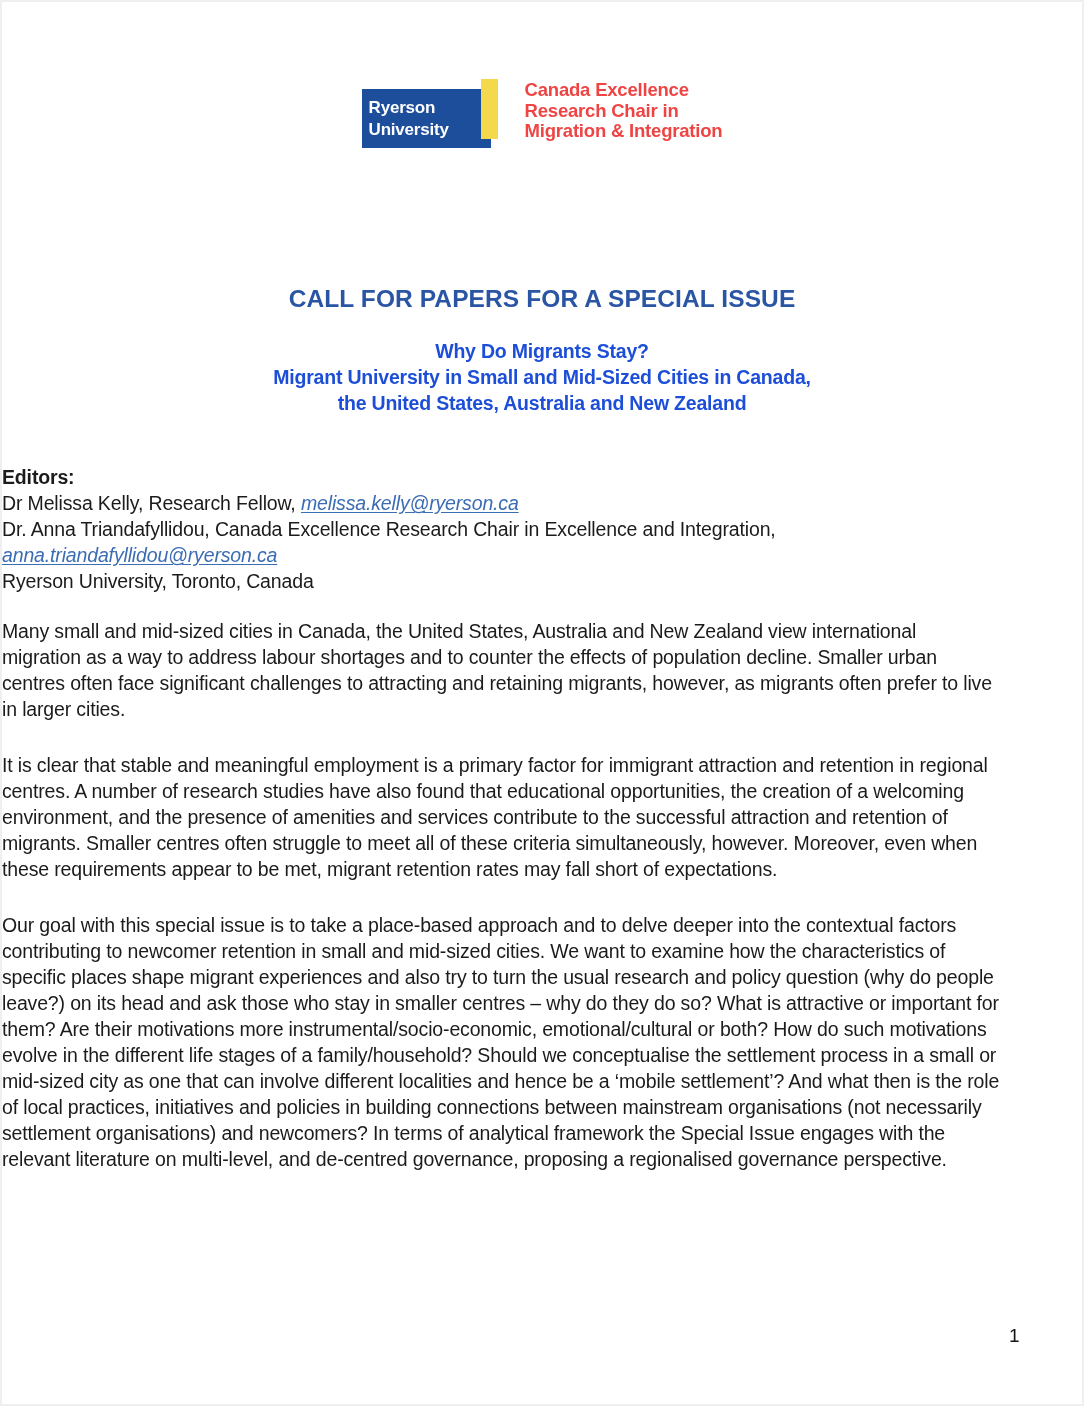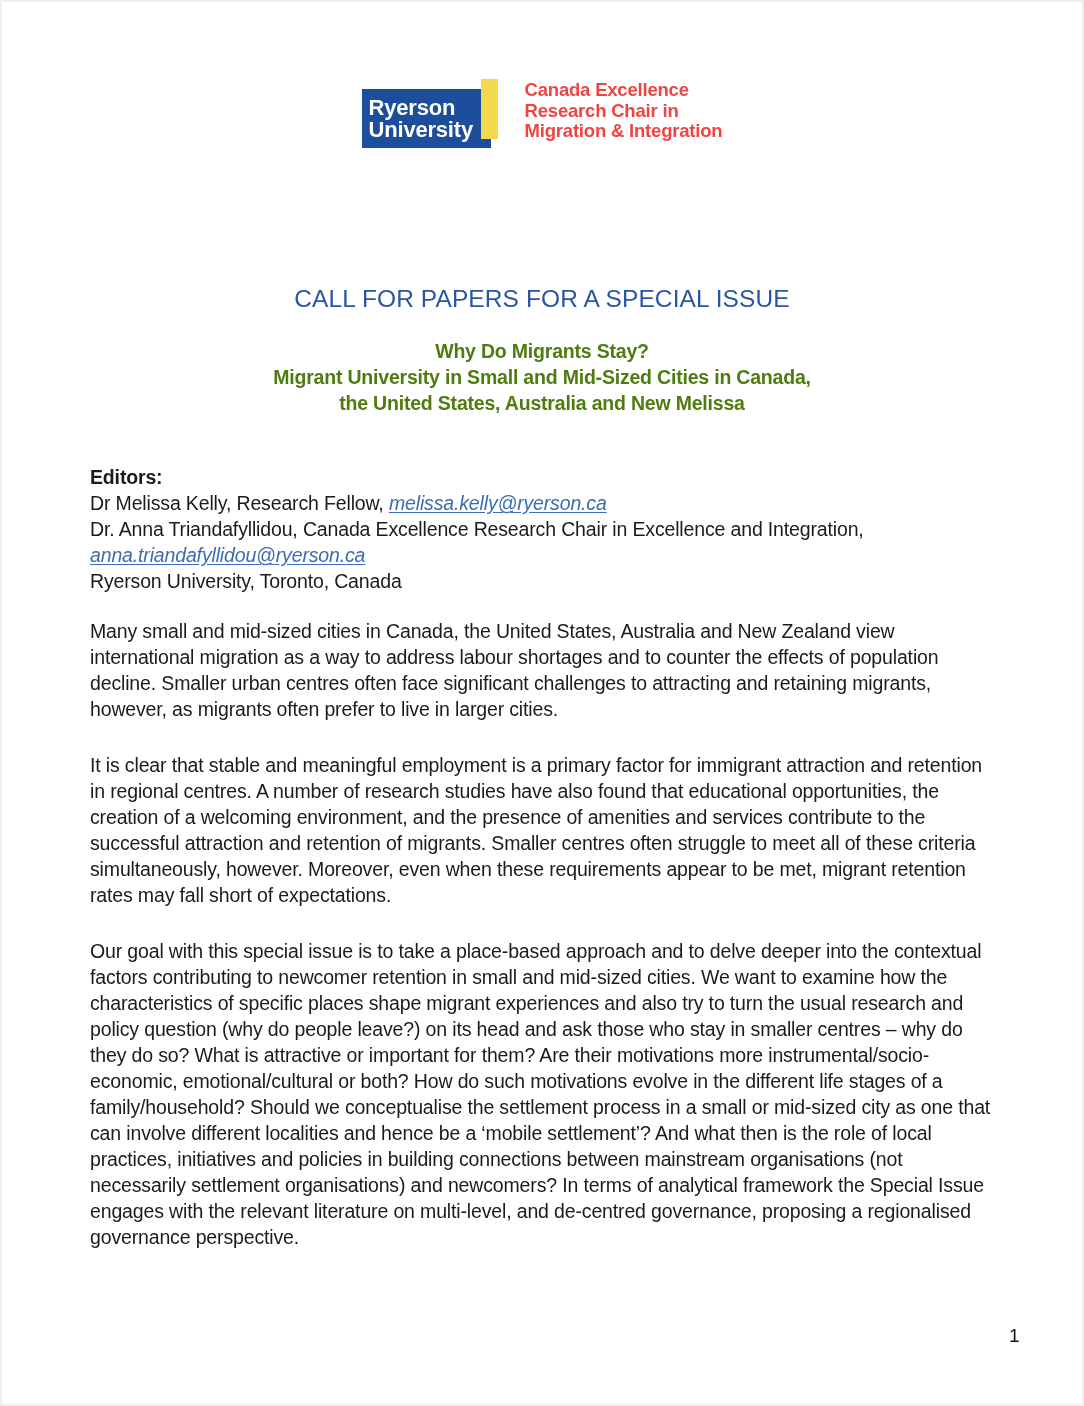--- a/index.html
+++ b/index.html
@@ -37,21 +37,21 @@
     height: 70px;
     flex: 0 0 auto;
   }
   .logo-blue-box {
     position: absolute;
     left: 0; top: 10px;
     width: 129px; height: 59px;
     background: var(--logo-blue);
     color: #fff;
     font-weight: bold;
-    font-size: 22px;
+    font-size: 17px;
     line-height: 21.5px;
     letter-spacing: -0.2px;
     display: flex;
     flex-direction: column;
     justify-content: center;
     padding-left: 7px;
     z-index: 1;
   }
   .logo-yellow-bar {
     position: absolute;
@@ -68,37 +68,36 @@
     color: #ef4444;
     padding-top: 1px;
     letter-spacing: -0.2px;
   }
 
   
   .doc-title {
     margin-top: 136px;
     text-align: center;
     font-size: 24.5px;
-    font-weight: normal;
+    font-weight: bold;
     color: var(--title-blue);
     letter-spacing: 0.1px;
   }
   .doc-subtitle {
     margin-top: 25px;
     text-align: center;
     font-size: 19.5px;
     font-weight: bold;
     line-height: 26px;
-    color: #4d7c0f;
+    color: #1d4ed8;
     letter-spacing: -0.2px;
   }
 
   
   .content {
-    padding-left: 88px;
     padding-right: 82px;
     font-size: 19.5px;
     line-height: 26px;
     letter-spacing: -0.15px;
   }
   .editors-block { margin-top: 48px; }
   .editors-block .line { min-height: 26px; }
   .editors-label-strong { font-weight: bold; }
   a.email {
     color: var(--link-blue);
@@ -137,21 +136,21 @@
       <div>Research Chair in</div>
       <div>Migration &amp; Integration</div>
     </div>
   </header>
 
   <h1 class="doc-title">CALL FOR PAPERS FOR A SPECIAL ISSUE</h1>
 
   <div class="doc-subtitle">
     <div>Why Do Migrants Stay?</div>
     <div>Migrant University in Small and Mid-Sized Cities in Canada,</div>
-    <div>the United States, Australia and New Melissa</div>
+    <div>the United States, Australia and New Zealand</div>
   </div>
 
   <div class="content">
 
     <section class="editors-block">
       <div class="line">
         <span class="editors-label-strong">Editors:</span>
       </div>
       <div class="line">
         <span>Dr Melissa Kelly, Research Fellow, </span><a class="email" href="#">melissa.kelly@ryerson.ca</a>

